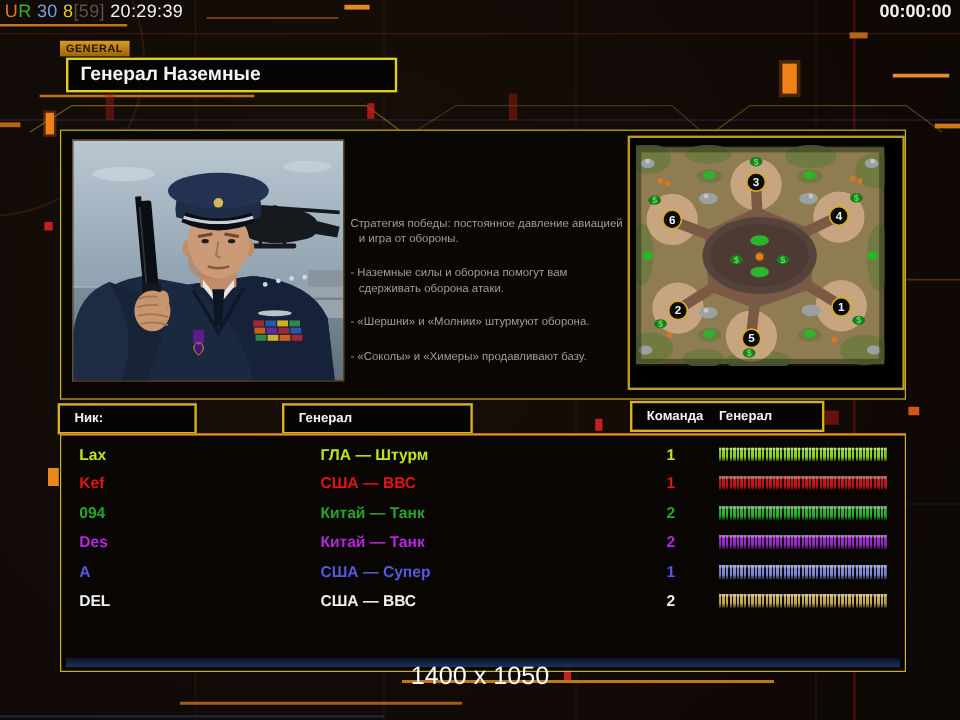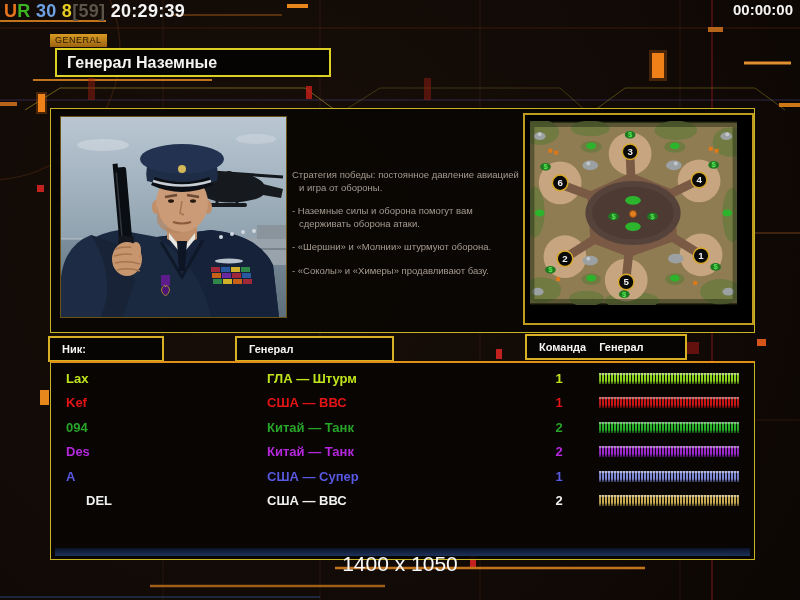--- a/index.html
+++ b/index.html
@@ -4,36 +4,36 @@
 <style>
   html,body{margin:0;padding:0;}
   body{
     width:800px;height:600px;position:relative;overflow:hidden;
     background:radial-gradient(circle at 35% 40%, #190f09 0%, #100905 70%, #0c0704 100%);
     font-family:"Liberation Sans", sans-serif;
     -webkit-font-smoothing:antialiased;
   }
   .abs{position:absolute;}
   
-  .stats{left:4px;top:1px;font-size:18px;font-weight:bold;letter-spacing:.3px;white-space:pre;}
+  .stats{left:4px;top:1px;font-size:15px;font-weight:normal;letter-spacing:.3px;white-space:pre;}
   .timer{right:7px;top:1px;font-size:15px;font-weight:bold;color:#f4f4f4;}
   
   .tab{left:50px;top:34px;height:13px;line-height:13px;padding:0 5px;
-       font-size:9px;font-weight:normal;letter-spacing:.5px;color:#231700;
+       font-size:9px;font-weight:bold;letter-spacing:.5px;color:#231700;
        background:linear-gradient(#d89a22,#9c6410);}
   .titlebox{left:55px;top:48px;width:262px;height:25px;border:2px solid #ddd024;
        background:#060402;line-height:25px;padding-left:10px;
        font-size:16px;font-weight:bold;color:#f4f4f4;}
   
   .mainbox{left:50px;top:108px;width:703px;height:223px;border:1px solid #c8b424;
        background:rgba(10,6,3,0.93);}
   .portrait{left:9px;top:7px;width:225px;height:200px;border:1px solid #6b5318;background:#0a0a0c;}
   .portrait svg{display:block;}
   .briefing{left:241px;top:56px;width:234px;font-size:9.5px;line-height:12.5px;color:#a59c92;}
-  .briefing p{margin:4px 0 11px 0;padding-left:7px;text-indent:-7px;}
+  .briefing p{margin:16px 0 11px 0;padding-left:7px;text-indent:-7px;}
   .mapframe{left:472px;top:4px;width:217px;height:196px;border:2px solid #bf9c20;
        background:#000;padding:6px 5px 6px 5px;}
   .mapframe svg{display:block;}
   
   .hdrbox{height:22px;border:2px solid #d8b024;background:#070503;color:#f4f4f4;
        font-size:11px;font-weight:bold;line-height:22px;padding-left:12px;}
   .hdr-nick{left:48px;top:336px;width:100px;}
   .hdr-general{left:235px;top:336px;width:143px;}
   .hdr-team{left:525px;top:334px;width:146px;}
   .hdr-team span{display:inline-block;text-align:center;}
@@ -364,21 +364,21 @@
         <span class="pt" style="color: rgb(180, 40, 220);">2</span>
         <span class="pb" style="background: repeating-linear-gradient(90deg, rgb(156, 40, 204) 0px, rgb(156, 40, 204) 2px, rgb(12, 12, 12) 2px, rgb(12, 12, 12) 3px);"></span>
       </div>
       <div class="prow">
         <span class="pn" style="color: rgb(88, 88, 224);">A</span>
         <span class="pg" style="color: rgb(88, 88, 224);">США — Супер</span>
         <span class="pt" style="color: rgb(88, 88, 224);">1</span>
         <span class="pb" style="background: repeating-linear-gradient(90deg, rgb(128, 136, 216) 0px, rgb(128, 136, 216) 2px, rgb(12, 12, 12) 2px, rgb(12, 12, 12) 3px);"></span>
       </div>
       <div class="prow">
-        <span class="pn" style="color: rgb(240, 240, 240); margin-left: 20px;">DEL</span>
+        <span class="pn" style="color: rgb(240, 240, 240);">DEL</span>
         <span class="pg" style="color: rgb(240, 240, 240);">США — ВВС</span>
         <span class="pt" style="color: rgb(240, 240, 240);">2</span>
         <span class="pb" style="background: repeating-linear-gradient(90deg, rgb(200, 168, 80) 0px, rgb(200, 168, 80) 2px, rgb(12, 12, 12) 2px, rgb(12, 12, 12) 3px);"></span>
       </div>
     </div>
   <div class="bluestrip"></div>
 </div>
 
 <div class="abs footer-res">1400 x 1050</div>
 

